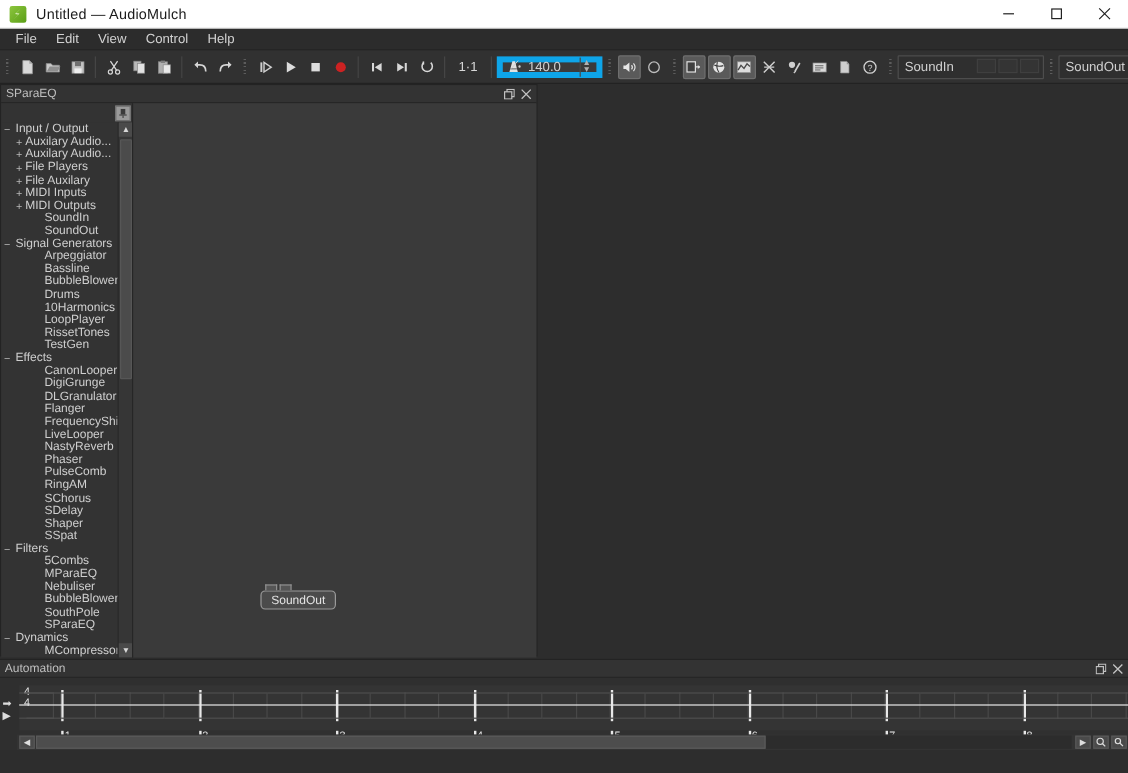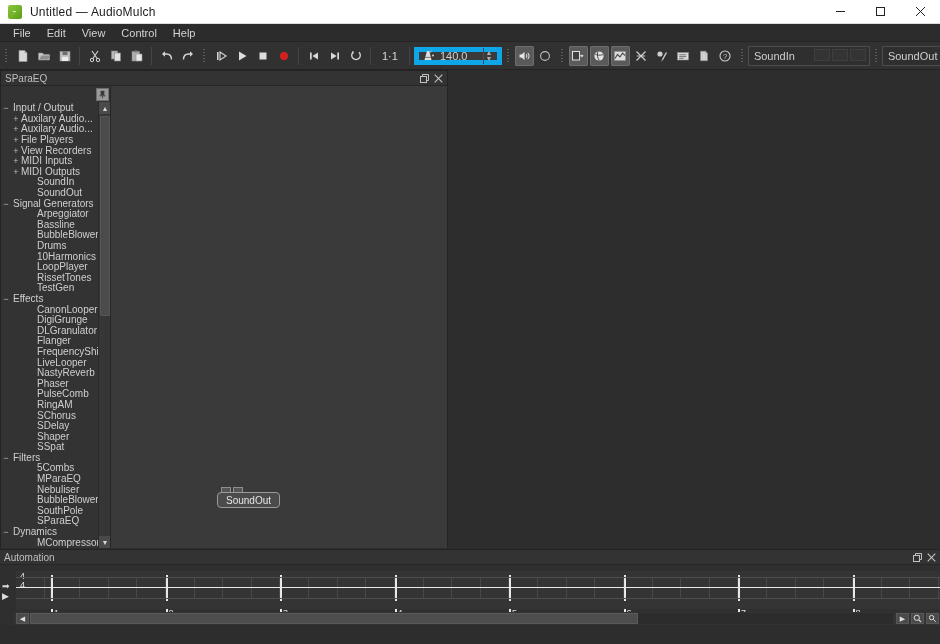--- a/index.html
+++ b/index.html
@@ -498,21 +498,21 @@
             <div class="tree-row lvl1">
               <span class="tw">+</span>
               <span class="lbl">Auxilary Audio...</span>
             </div>
             <div class="tree-row lvl1">
               <span class="tw">+</span>
               <span class="lbl">File Players</span>
             </div>
             <div class="tree-row lvl1">
               <span class="tw">+</span>
-              <span class="lbl">View Recorders</span>
+              <span class="lbl">File Auxilary</span>
             </div>
             <div class="tree-row lvl1">
               <span class="tw">+</span>
               <span class="lbl">MIDI Inputs</span>
             </div>
             <div class="tree-row lvl1">
               <span class="tw">+</span>
               <span class="lbl">MIDI Outputs</span>
             </div>
             <div class="tree-row lvl2">

